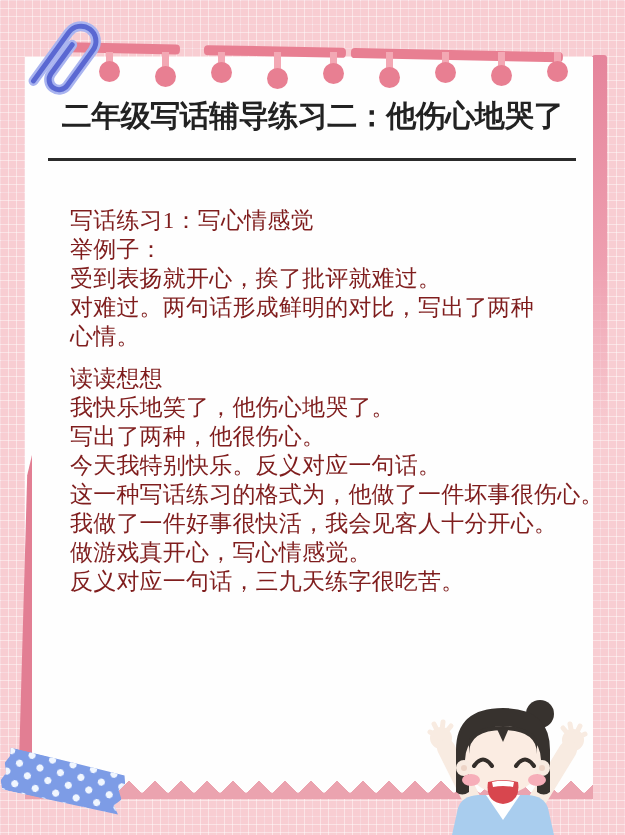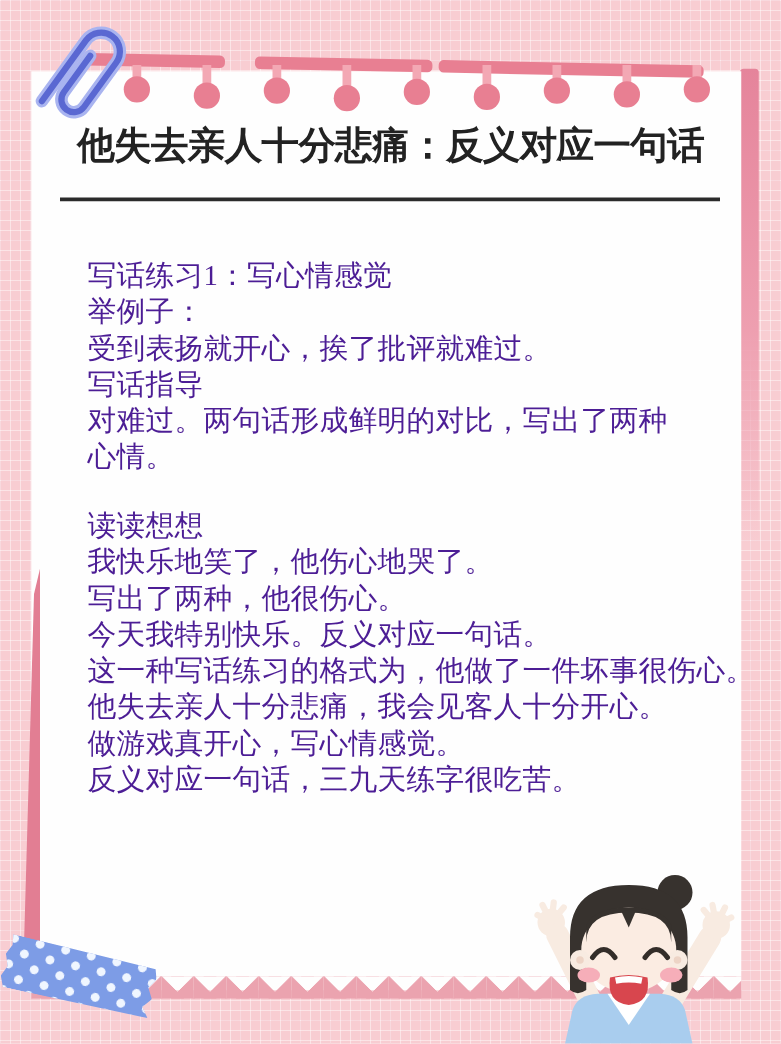--- a/index.html
+++ b/index.html
@@ -56,23 +56,23 @@
     text-align:center;font-weight:bold;font-size:30px;letter-spacing:-.5px;
     color:#222;font-family:"Liberation Sans",sans-serif;white-space:nowrap;
   }
   .title-underline{
     position:absolute;left:48px;top:158px;width:528px;height:3px;background:#2b2b2b;z-index:5;
   }
   
   .body-text{
     position:absolute;left:70px;top:206px;z-index:5;
     font-family:"Liberation Serif",serif;font-size:23px;line-height:29px;
-    color:#4c1d95;letter-spacing:.2px;
+    color:#7f1d1d;letter-spacing:.2px;
   }
-  .section-2{margin-top:26px;}
+  .section-2{margin-top:13px;}
   .line{white-space:nowrap;}
   
   .paperclip{position:absolute;left:14px;top:4px;z-index:6;}
   
   .tape{
     position:absolute;left:2px;top:760px;width:122px;height:43px;z-index:7;
     transform:rotate(13deg);
     background-image:
       radial-gradient(circle,#f0f6ff 3.2px,transparent 3.8px),
       radial-gradient(circle,#f0f6ff 3.2px,transparent 3.8px);
@@ -120,39 +120,38 @@
 <span class="drip" style="left:435px">
     <i style="height:13px"></i>
   </span>
 <span class="drip" style="left:491px">
     <i style="height:16px"></i>
   </span>
 <span class="drip" style="left:547px">
     <i style="height:12px"></i>
   </span>
 
-<div class="title">他失去亲人十分悲痛：反义对应一句话</div>
+<div class="title">二年级写话辅导练习二：他伤心地哭了</div>
 <div class="title-underline"></div>
 
 <div class="body-text">
   <div class="section-1">
     <div class="line">写话练习1：写心情感觉</div>
     <div class="line">举例子：</div>
     <div class="line">受到表扬就开心，挨了批评就难过。</div>
-    <div class="line">写话指导</div>
     <div class="line">对难过。两句话形成鲜明的对比，写出了两种</div>
     <div class="line">心情。</div>
   </div>
   <div class="section-2">
     <div class="line">读读想想</div>
     <div class="line">我快乐地笑了，他伤心地哭了。</div>
     <div class="line">写出了两种，他很伤心。</div>
     <div class="line">今天我特别快乐。反义对应一句话。</div>
     <div class="line">这一种写话练习的格式为，他做了一件坏事很伤心。</div>
-    <div class="line">他失去亲人十分悲痛，我会见客人十分开心。</div>
+    <div class="line">我做了一件好事很快活，我会见客人十分开心。</div>
     <div class="line">做游戏真开心，写心情感觉。</div>
     <div class="line">反义对应一句话，三九天练字很吃苦。</div>
   </div>
 </div>
 
 <svg class="paperclip" width="104" height="112" viewBox="0 0 104 112">
   <g transform="rotate(36 52 56)">
     <path d="M38 92 L38 32 a15 15 0 0 1 30 0 L68 76 a10 10 0 0 1 -20 0 L48 40" fill="none" stroke="#a9b4f0" stroke-width="10" stroke-linecap="round" stroke-linejoin="round"></path>
     <path d="M38 92 L38 32 a15 15 0 0 1 30 0 L68 76 a10 10 0 0 1 -20 0 L48 40" fill="none" stroke="#5a68d2" stroke-width="5" stroke-linecap="round" stroke-linejoin="round"></path>
   </g>

